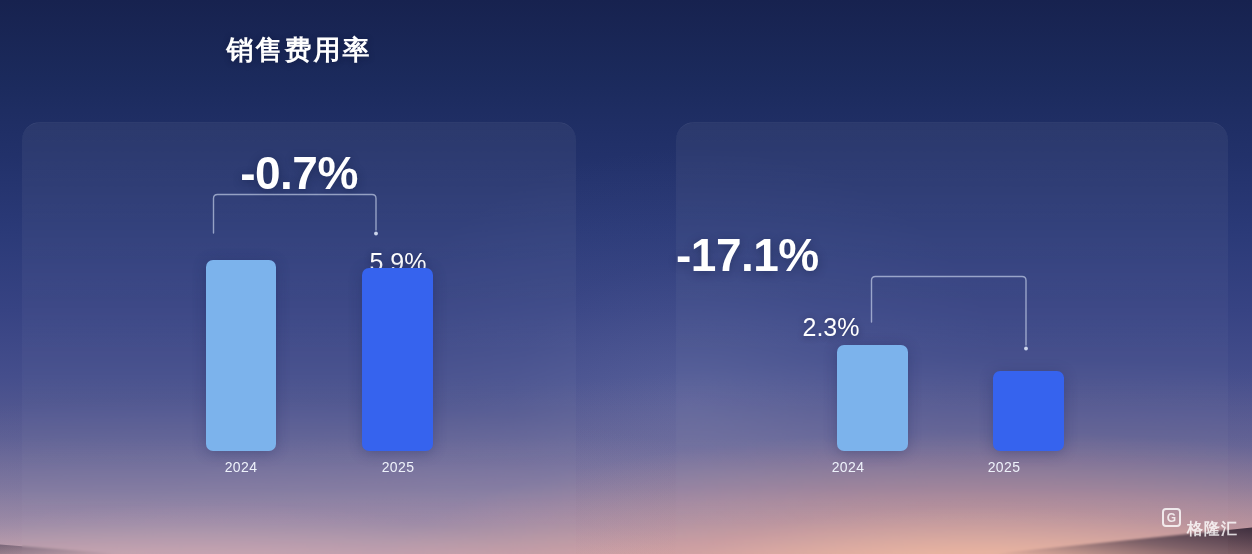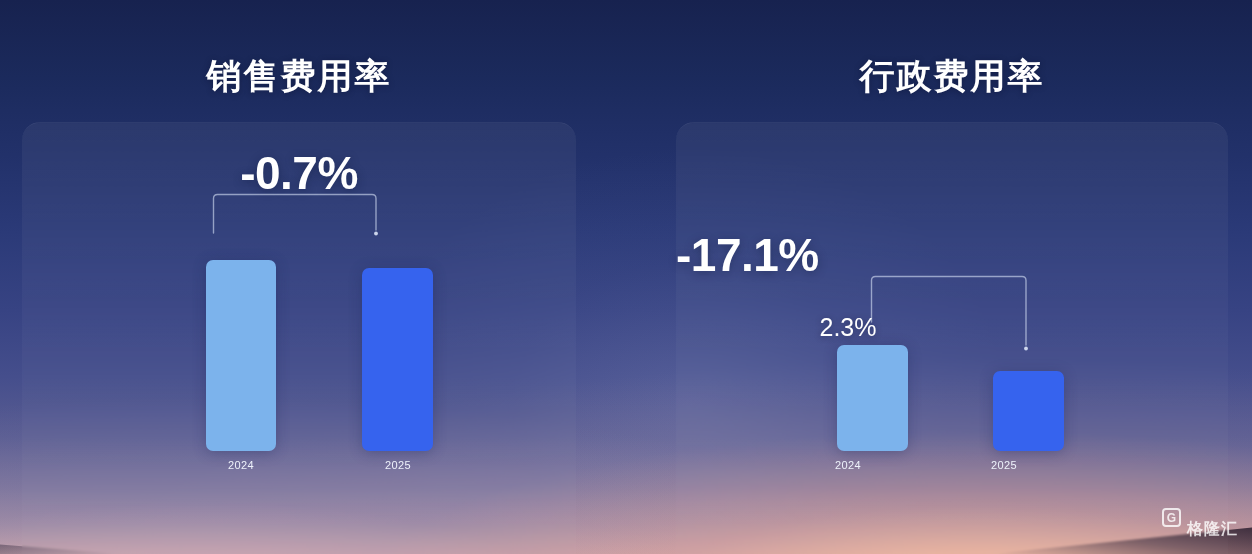--- a/index.html
+++ b/index.html
@@ -42,22 +42,22 @@
   .landform2 {
     position:absolute; left:0; bottom:0;
     width:120px; height:16px;
     background:linear-gradient(to bottom right, rgba(44,36,56,0.55), rgba(60,50,70,0));
     clip-path:polygon(0 40%, 0 100%, 100% 100%);
     pointer-events:none;
   }
 
   .title {
     position:absolute;
-    top:53px;
-    font-size:35px;
+    top:32px;
+    font-size:27px;
     font-weight:600;
     color:#ffffff;
     letter-spacing:2px;
     text-align:center;
     text-shadow:0 1px 6px rgba(10,16,44,0.45);
   }
   #title-left  { left:22px;  width:554px; }
   #title-right { left:676px; width:552px; }
 
   .card {
@@ -102,21 +102,21 @@
     position:absolute;
     font-size:25px;
     font-weight:500;
     color:#ffffff;
     white-space:nowrap;
     text-align:center;
     text-shadow:0 1px 6px rgba(10,16,44,0.40);
   }
   .bar-label {
     position:absolute;
-    font-size:11px;
+    font-size:14px;
     font-weight:400;
     color:#eef2fb;
     white-space:nowrap;
     text-align:center;
     letter-spacing:0.4px;
   }
 
   
   #watermark {
     position:absolute;
@@ -154,41 +154,41 @@
       <div class="bracket" style="left:190px; top:70px;">
         <svg width="170" height="45" viewBox="0 0 170 45" fill="none">
           <path d="M1.5 40 L1.5 5.5 Q1.5 1.5 5.5 1.5 L160 1.5 Q164 1.5 164 5.5 L164 37" stroke="rgba(222,232,252,0.58)" stroke-width="1.4" fill="none" stroke-linecap="round"></path>
           <circle cx="164" cy="40.5" r="1.9" fill="rgba(232,240,255,0.85)"></circle>
         </svg>
       </div>
 
       <div class="bar prev" style="left:184px; top:137px; width:70px; height:191px;"></div>
       <div class="bar-label" style="left:164px; width:110px; top:336px;">2024</div>
 
+      <div class="bar-value" style="left:321px; width:110px; top:125px;">5.9%</div>
       <div class="bar curr" style="left:340px; top:145px; width:71px; height:183px;"></div>
       <div class="bar-label" style="left:321px; width:110px; top:336px;">2025</div>
 
     </div>
   </div>
 
-  <div class="title" id="title-right">行政费用率</div>
 
   <div class="card" id="card-right">
     <div class="chart">
 
       <div class="delta" style="left:0; width:552px; text-align:left; top:105px;">-17.1%</div>
 
       <div class="bracket" style="left:194px; top:152px;">
         <svg width="170" height="78" viewBox="0 0 170 78" fill="none">
           <path d="M1.5 47 L1.5 5.5 Q1.5 1.5 5.5 1.5 L152 1.5 Q156 1.5 156 5.5 L156 70" stroke="rgba(222,232,252,0.58)" stroke-width="1.4" fill="none" stroke-linecap="round"></path>
           <circle cx="156" cy="73.5" r="1.9" fill="rgba(232,240,255,0.85)"></circle>
         </svg>
       </div>
 
-      <div class="bar-value" style="left:117px; width:110px; top:190px;">2.3%</div>
+      <div class="bar-value" style="left:100px; width:110px; top:190px;">2.3%</div>
       <div class="bar prev" style="left:161px; top:222px; width:71px; height:106px;"></div>
       <div class="bar-label" style="left:117px; width:110px; top:336px;">2024</div>
 
       <div class="bar curr" style="left:317px; top:248px; width:71px; height:80px;"></div>
       <div class="bar-label" style="left:273px; width:110px; top:336px;">2025</div>
 
     </div>
   </div>
 
   <div id="watermark">

